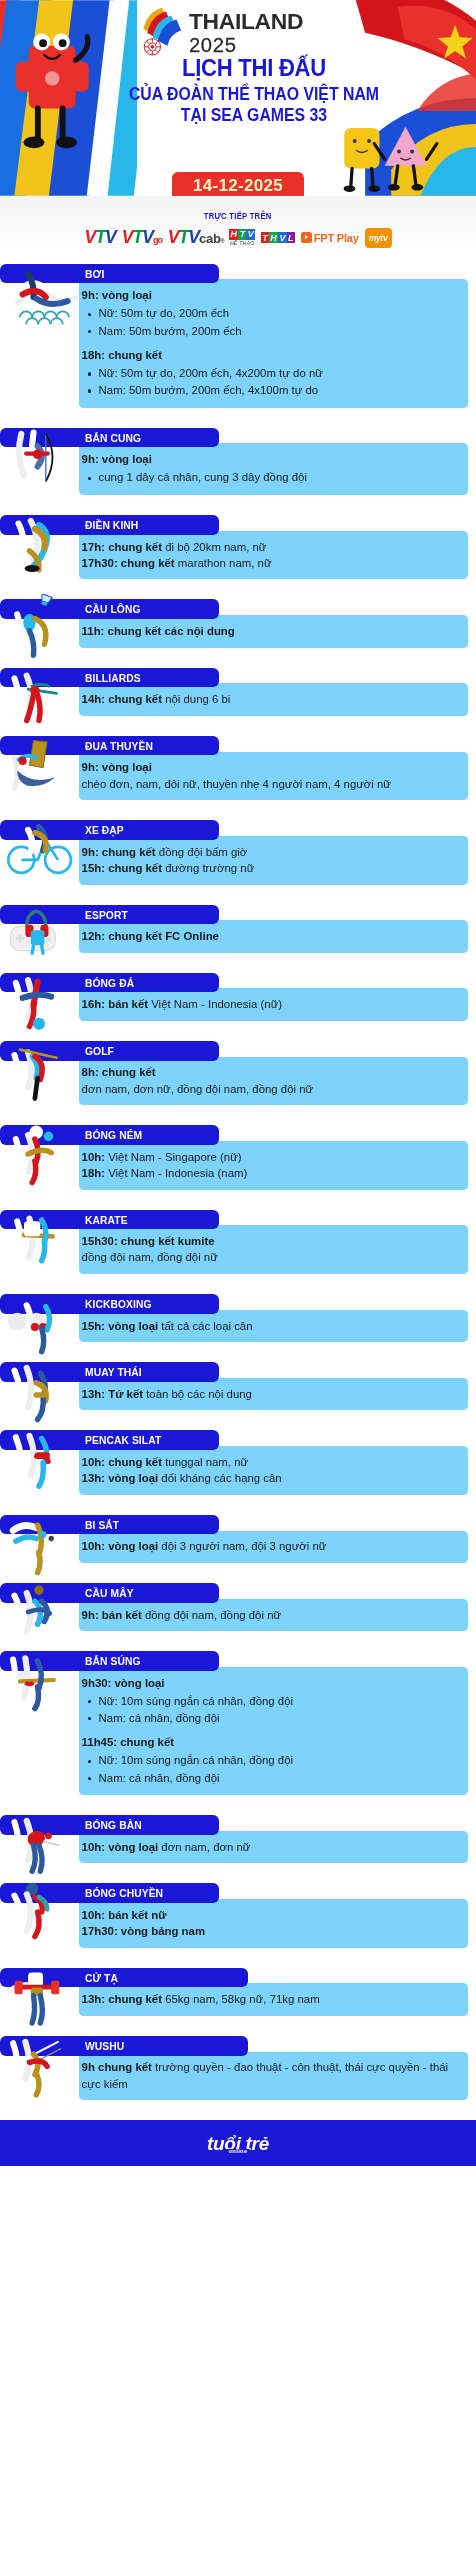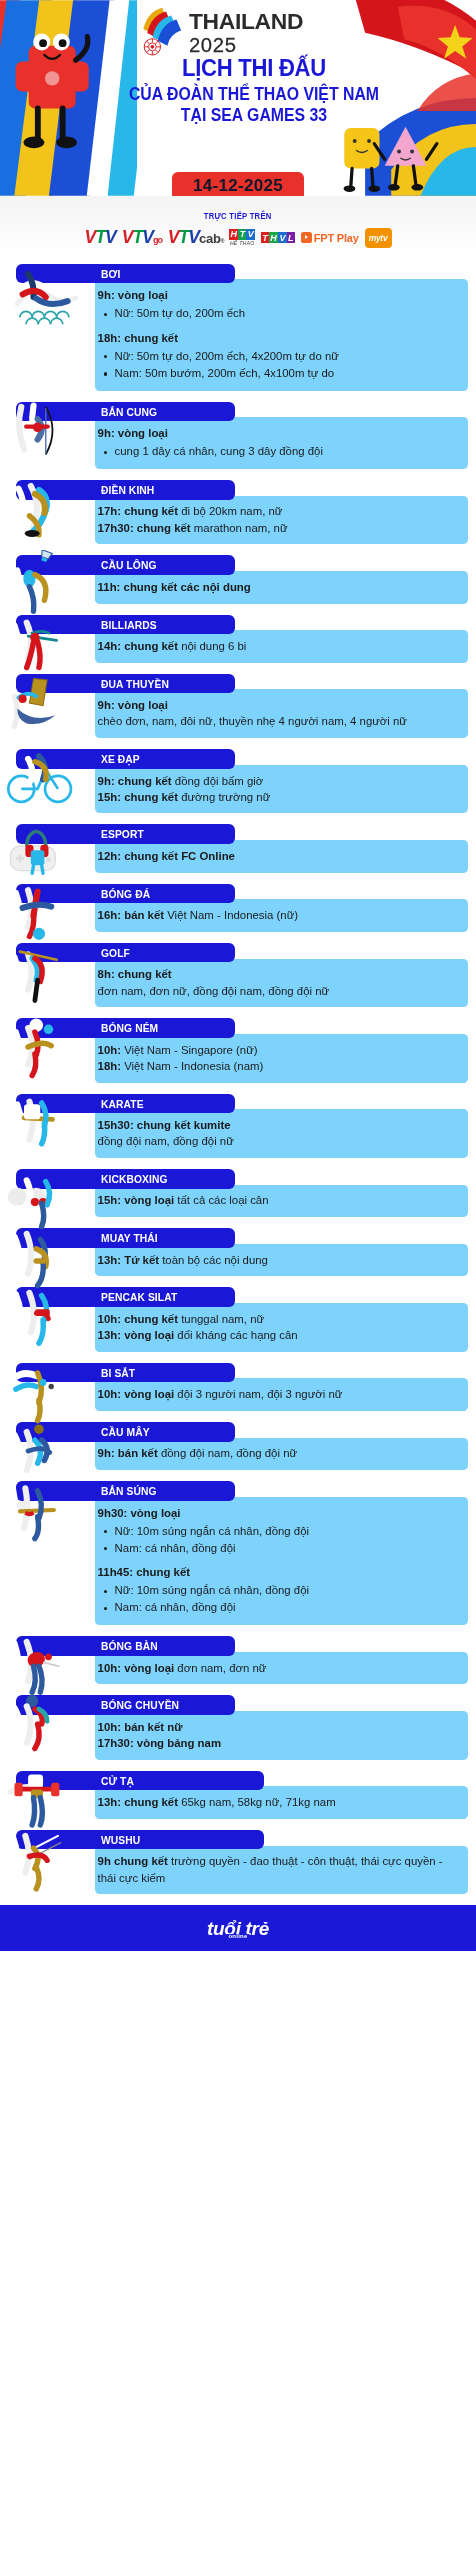--- a/index.html
+++ b/index.html
@@ -59,21 +59,21 @@
     line-height: 1.15;
     margin-top: 1.3px;
     transform: scaleX(0.9);
   }
   .date-badge {
     position: absolute;
     left: 50%;
     transform: translateX(-50%);
     top: 172px;
     background: #e8312a;
-    color: #0f172a;
+    color: #fef9c3;
     font-size: 17px;
     font-weight: bold;
     letter-spacing: 0.3px;
     padding: 3.9px 21px 5.2px;
     border-radius: 5.9px;
     white-space: nowrap;
     z-index: 6;
   }
 
   
@@ -116,22 +116,22 @@
   .fpt-play-ic { width:11px; height:11px; background:#f26522; border-radius:2.6px; position:relative;}
   .fpt-play-ic:after { content:""; position:absolute; left:3.9px; top:2.6px; border-left:3.9px solid #fff; border-top:2.9px solid transparent; border-bottom:2.9px solid transparent;}
   .fpt-txt { color:#f26522; font-size:11px; font-weight:bold; letter-spacing:-0.2px;}
   .mytv { width:27px; height:19.6px; background:#f39200; border-radius:4px; position:relative; display:flex; align-items:center; justify-content:center;}
   .mytv span { color:#fff; font-size:8.5px; font-weight:bold; font-style:italic; letter-spacing:-0.3px;}
 
   
   .schedule { padding: 6.5px 0 0; background:#fff; }
   .sport {
     position: relative;
-    margin-bottom: 11px;
-    padding-left: 16px;
+    margin-bottom: 20px;
+    padding-left: 0;
   }
   .sport-head {
     position: relative;
     z-index: 3;
     display: inline-block;
     background: #1a18d6;
     border-radius: 5.9px;
     height: 19.6px;
     min-width: 219px;
     padding: 0 9px 0 85px;
@@ -374,20 +374,21 @@
         </div>
     </div>
   </div>
 
   <div class="schedule" id="schedule">
       <div class="sport"><div class="sport-head"><span class="sport-name">BƠI</span></div><div class="sport-body">
           <div class="ev-group">
             <div class="ev"><b>9h: vòng loại</b></div>
             <ul class="ev-list">
               <li>Nữ: 50m tự do, 200m ếch</li>
+              <li>Nam: 50m bướm, 200m ếch</li>
             </ul>
           </div>
           <div class="ev-group">
             <div class="ev"><b>18h: chung kết</b></div>
             <ul class="ev-list">
               <li>Nữ: 50m tự do, 200m ếch, 4x200m tự do nữ</li>
               <li>Nam: 50m bướm, 200m ếch, 4x100m tự do</li>
             </ul>
           </div>
         </div><div class="sport-icon"><svg width="80" height="68" viewBox="0 0 110 100">

